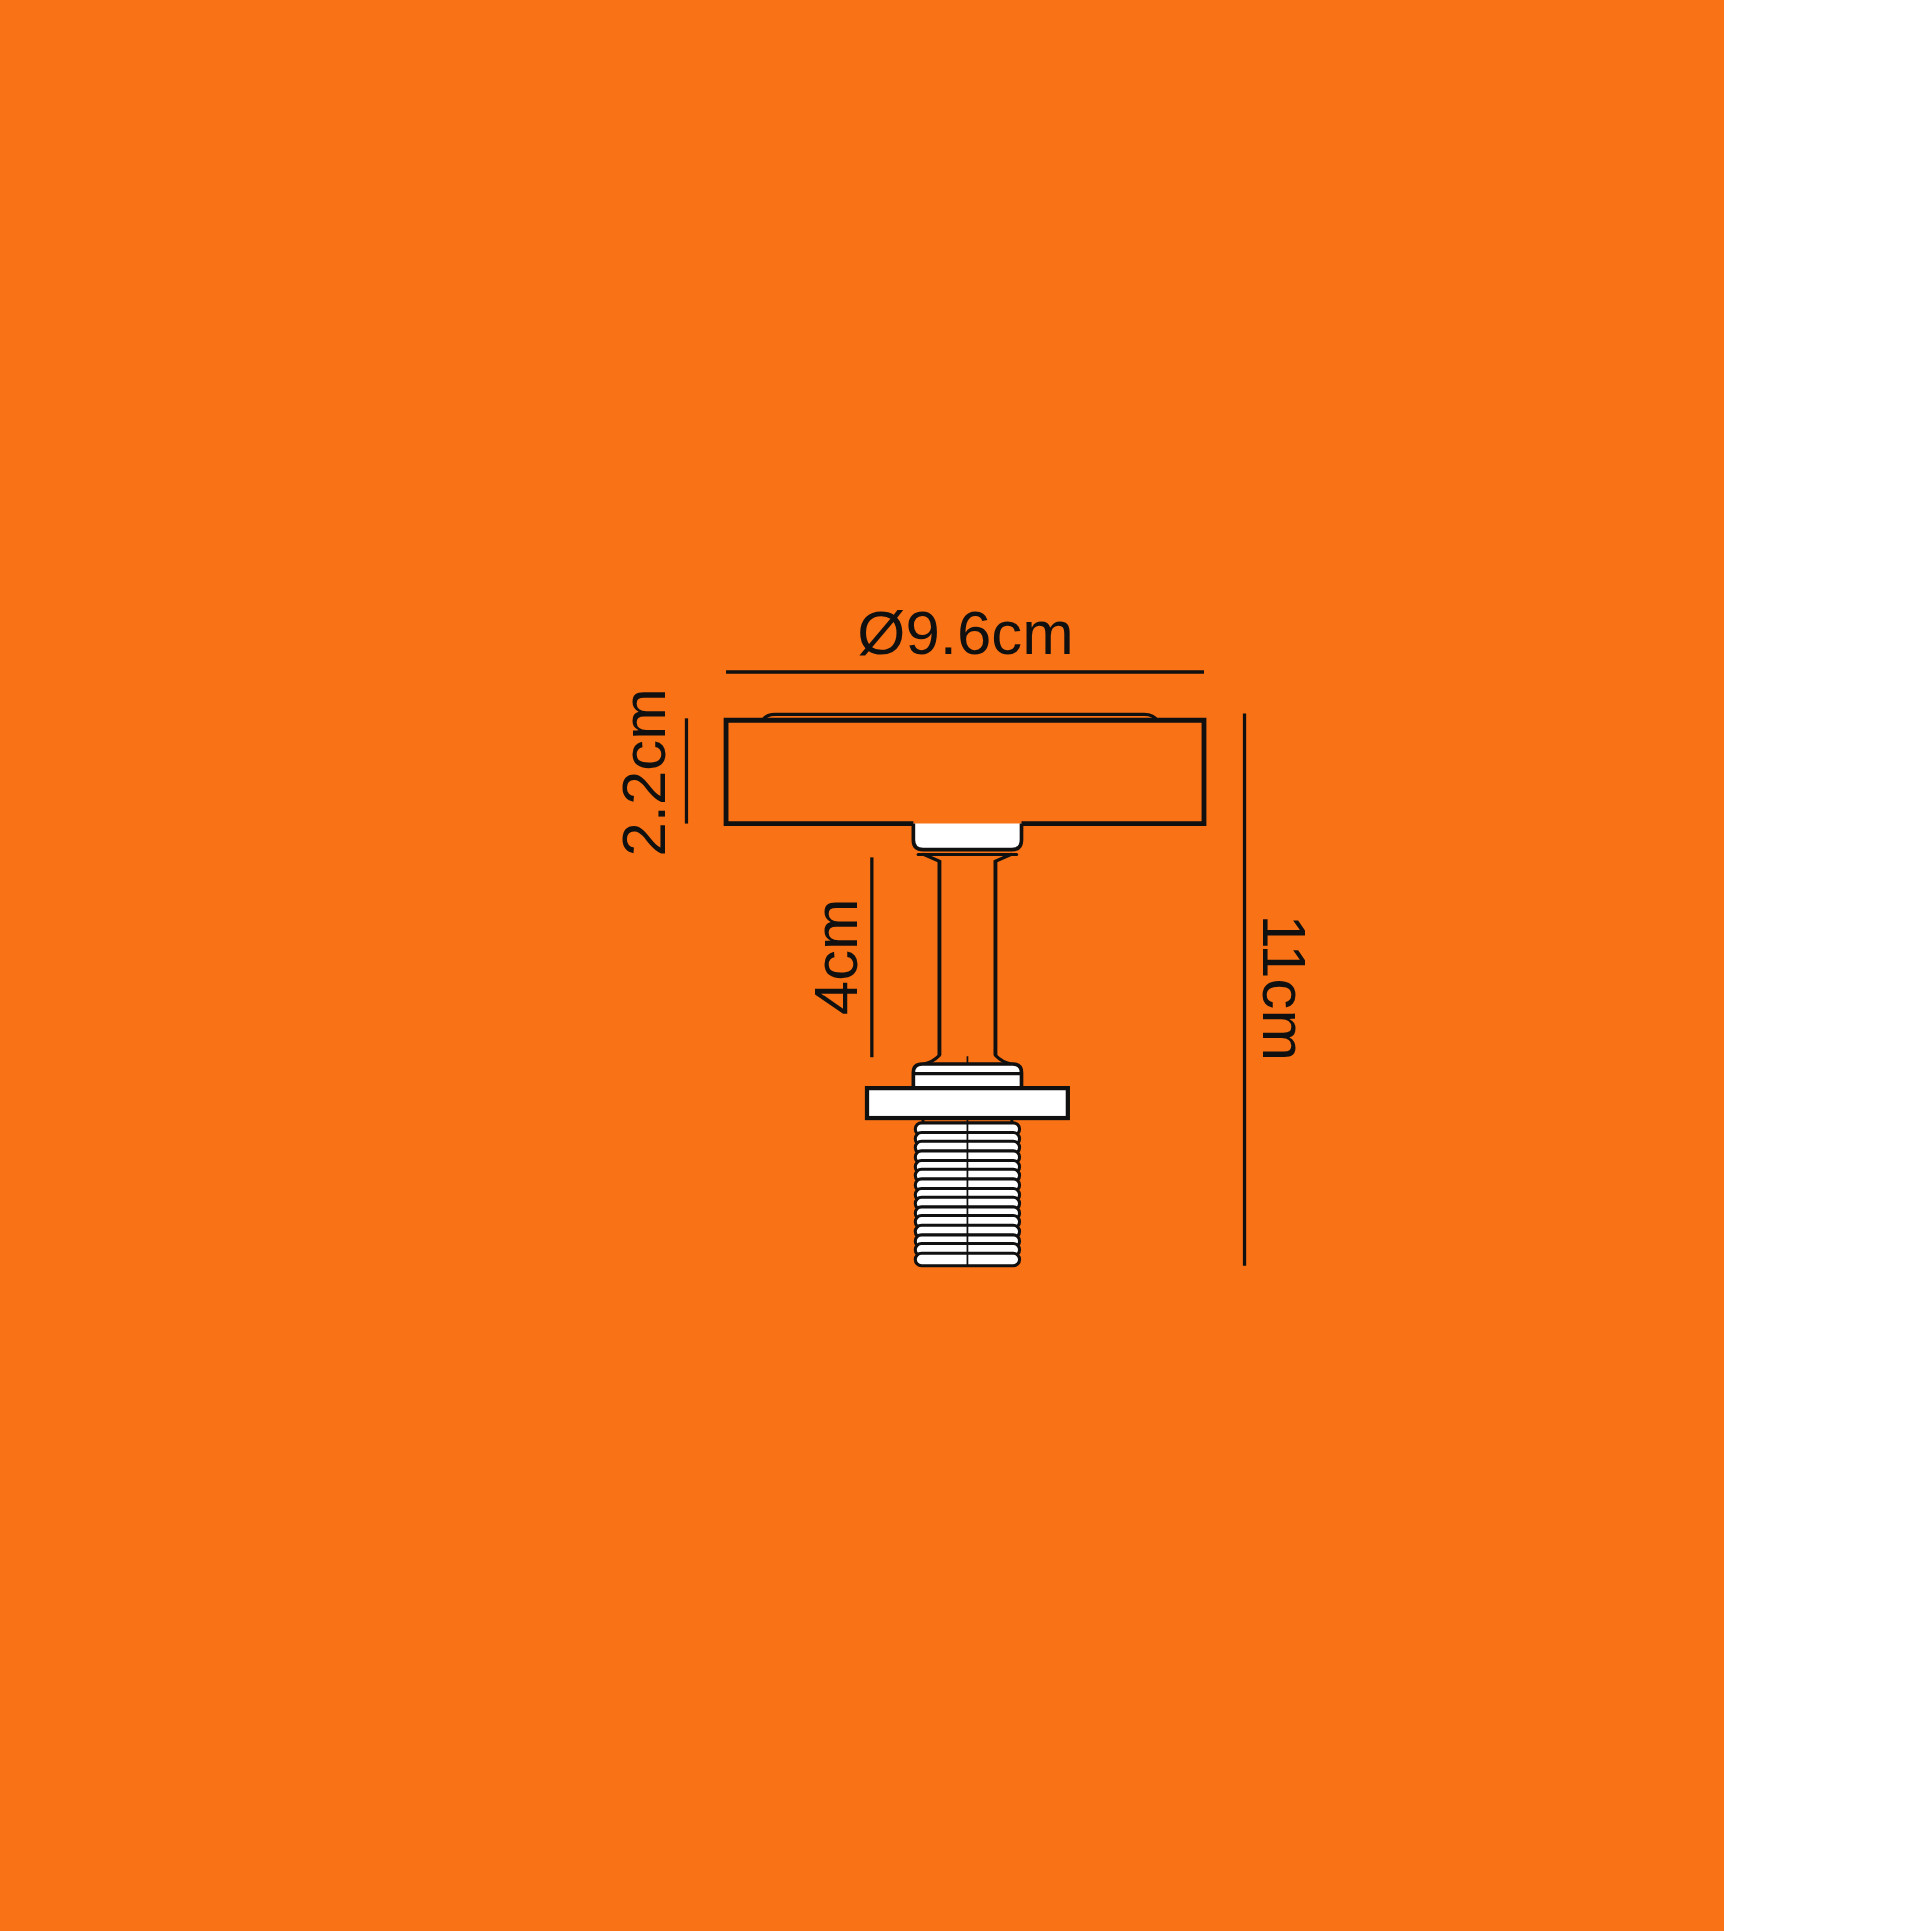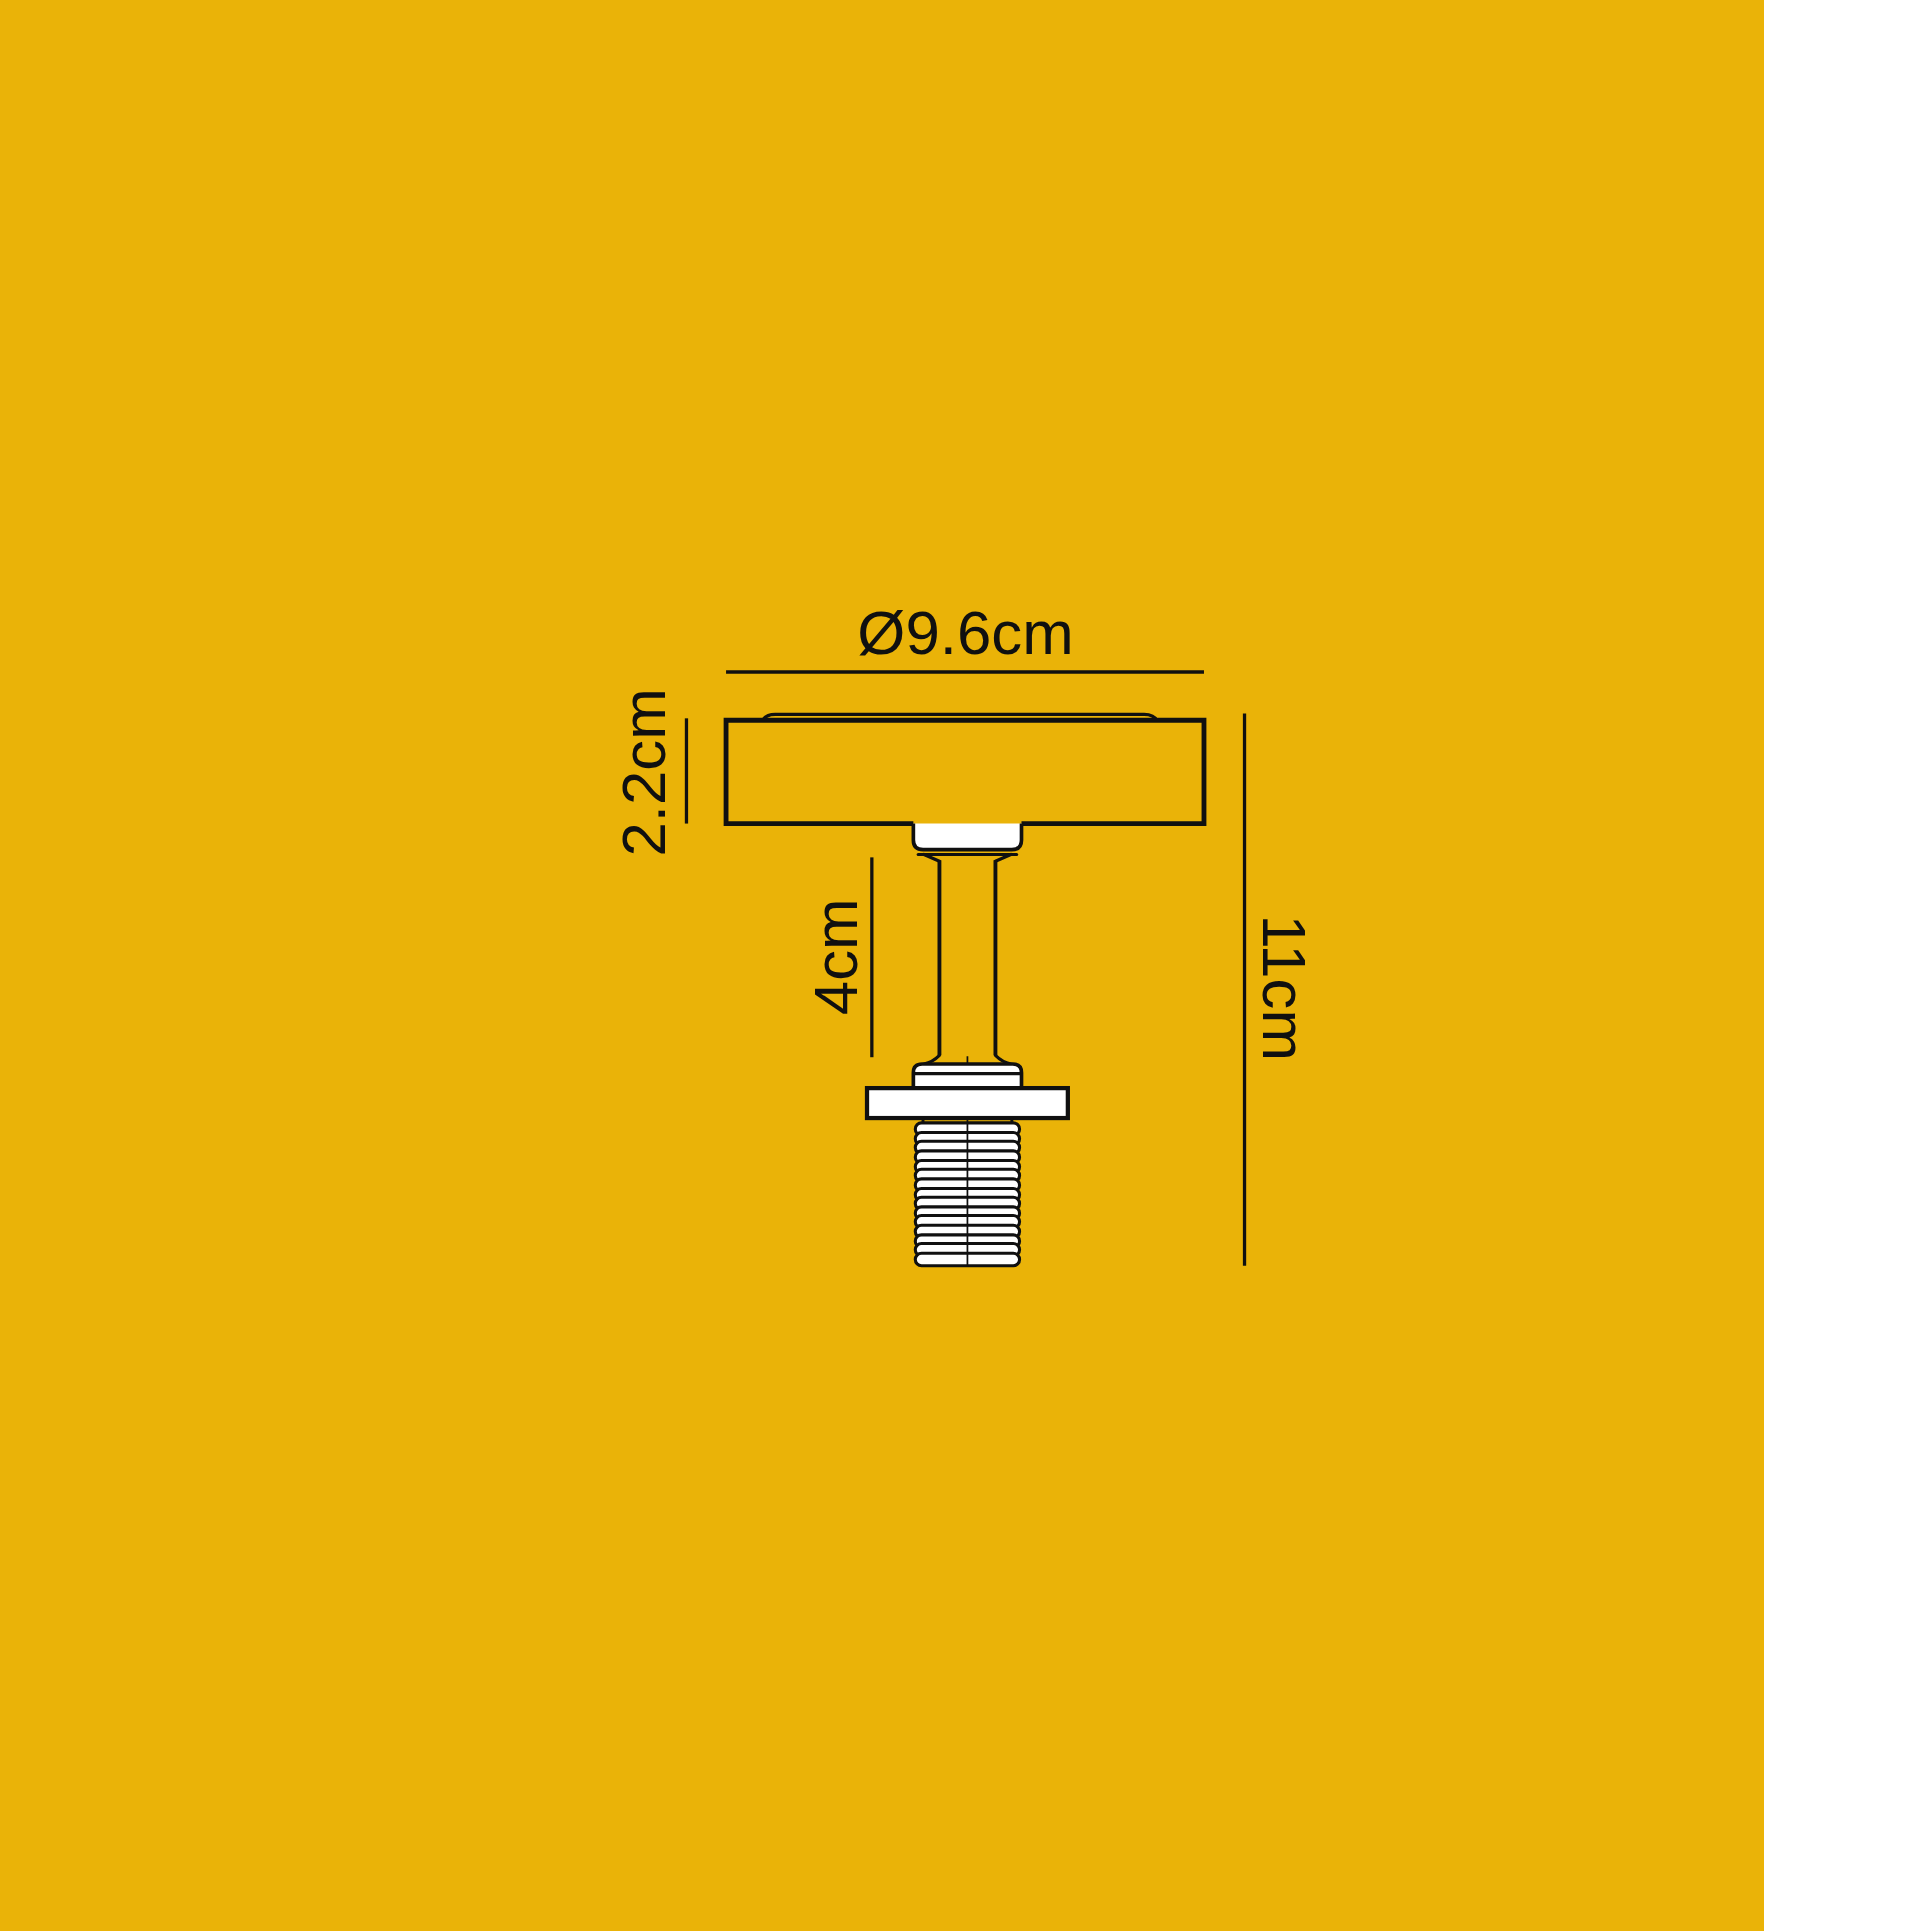--- a/index.html
+++ b/index.html
@@ -4,23 +4,22 @@
 <style>
   html, body {
     margin: 0;
     padding: 0;
     background: #ffffff;
   }
   .stage {
     position: relative;
     width: 1724px;
     height: 1931px;
-    background: #eab308;
+    background: #f97316;
     overflow: hidden;
-    padding-left: 40px;
   }
   svg {
     position: absolute;
     left: 0;
     top: 0;
     display: block;
   }
   text {
     font-family: "Liberation Sans", "DejaVu Sans", sans-serif;
     font-size: 64px;

